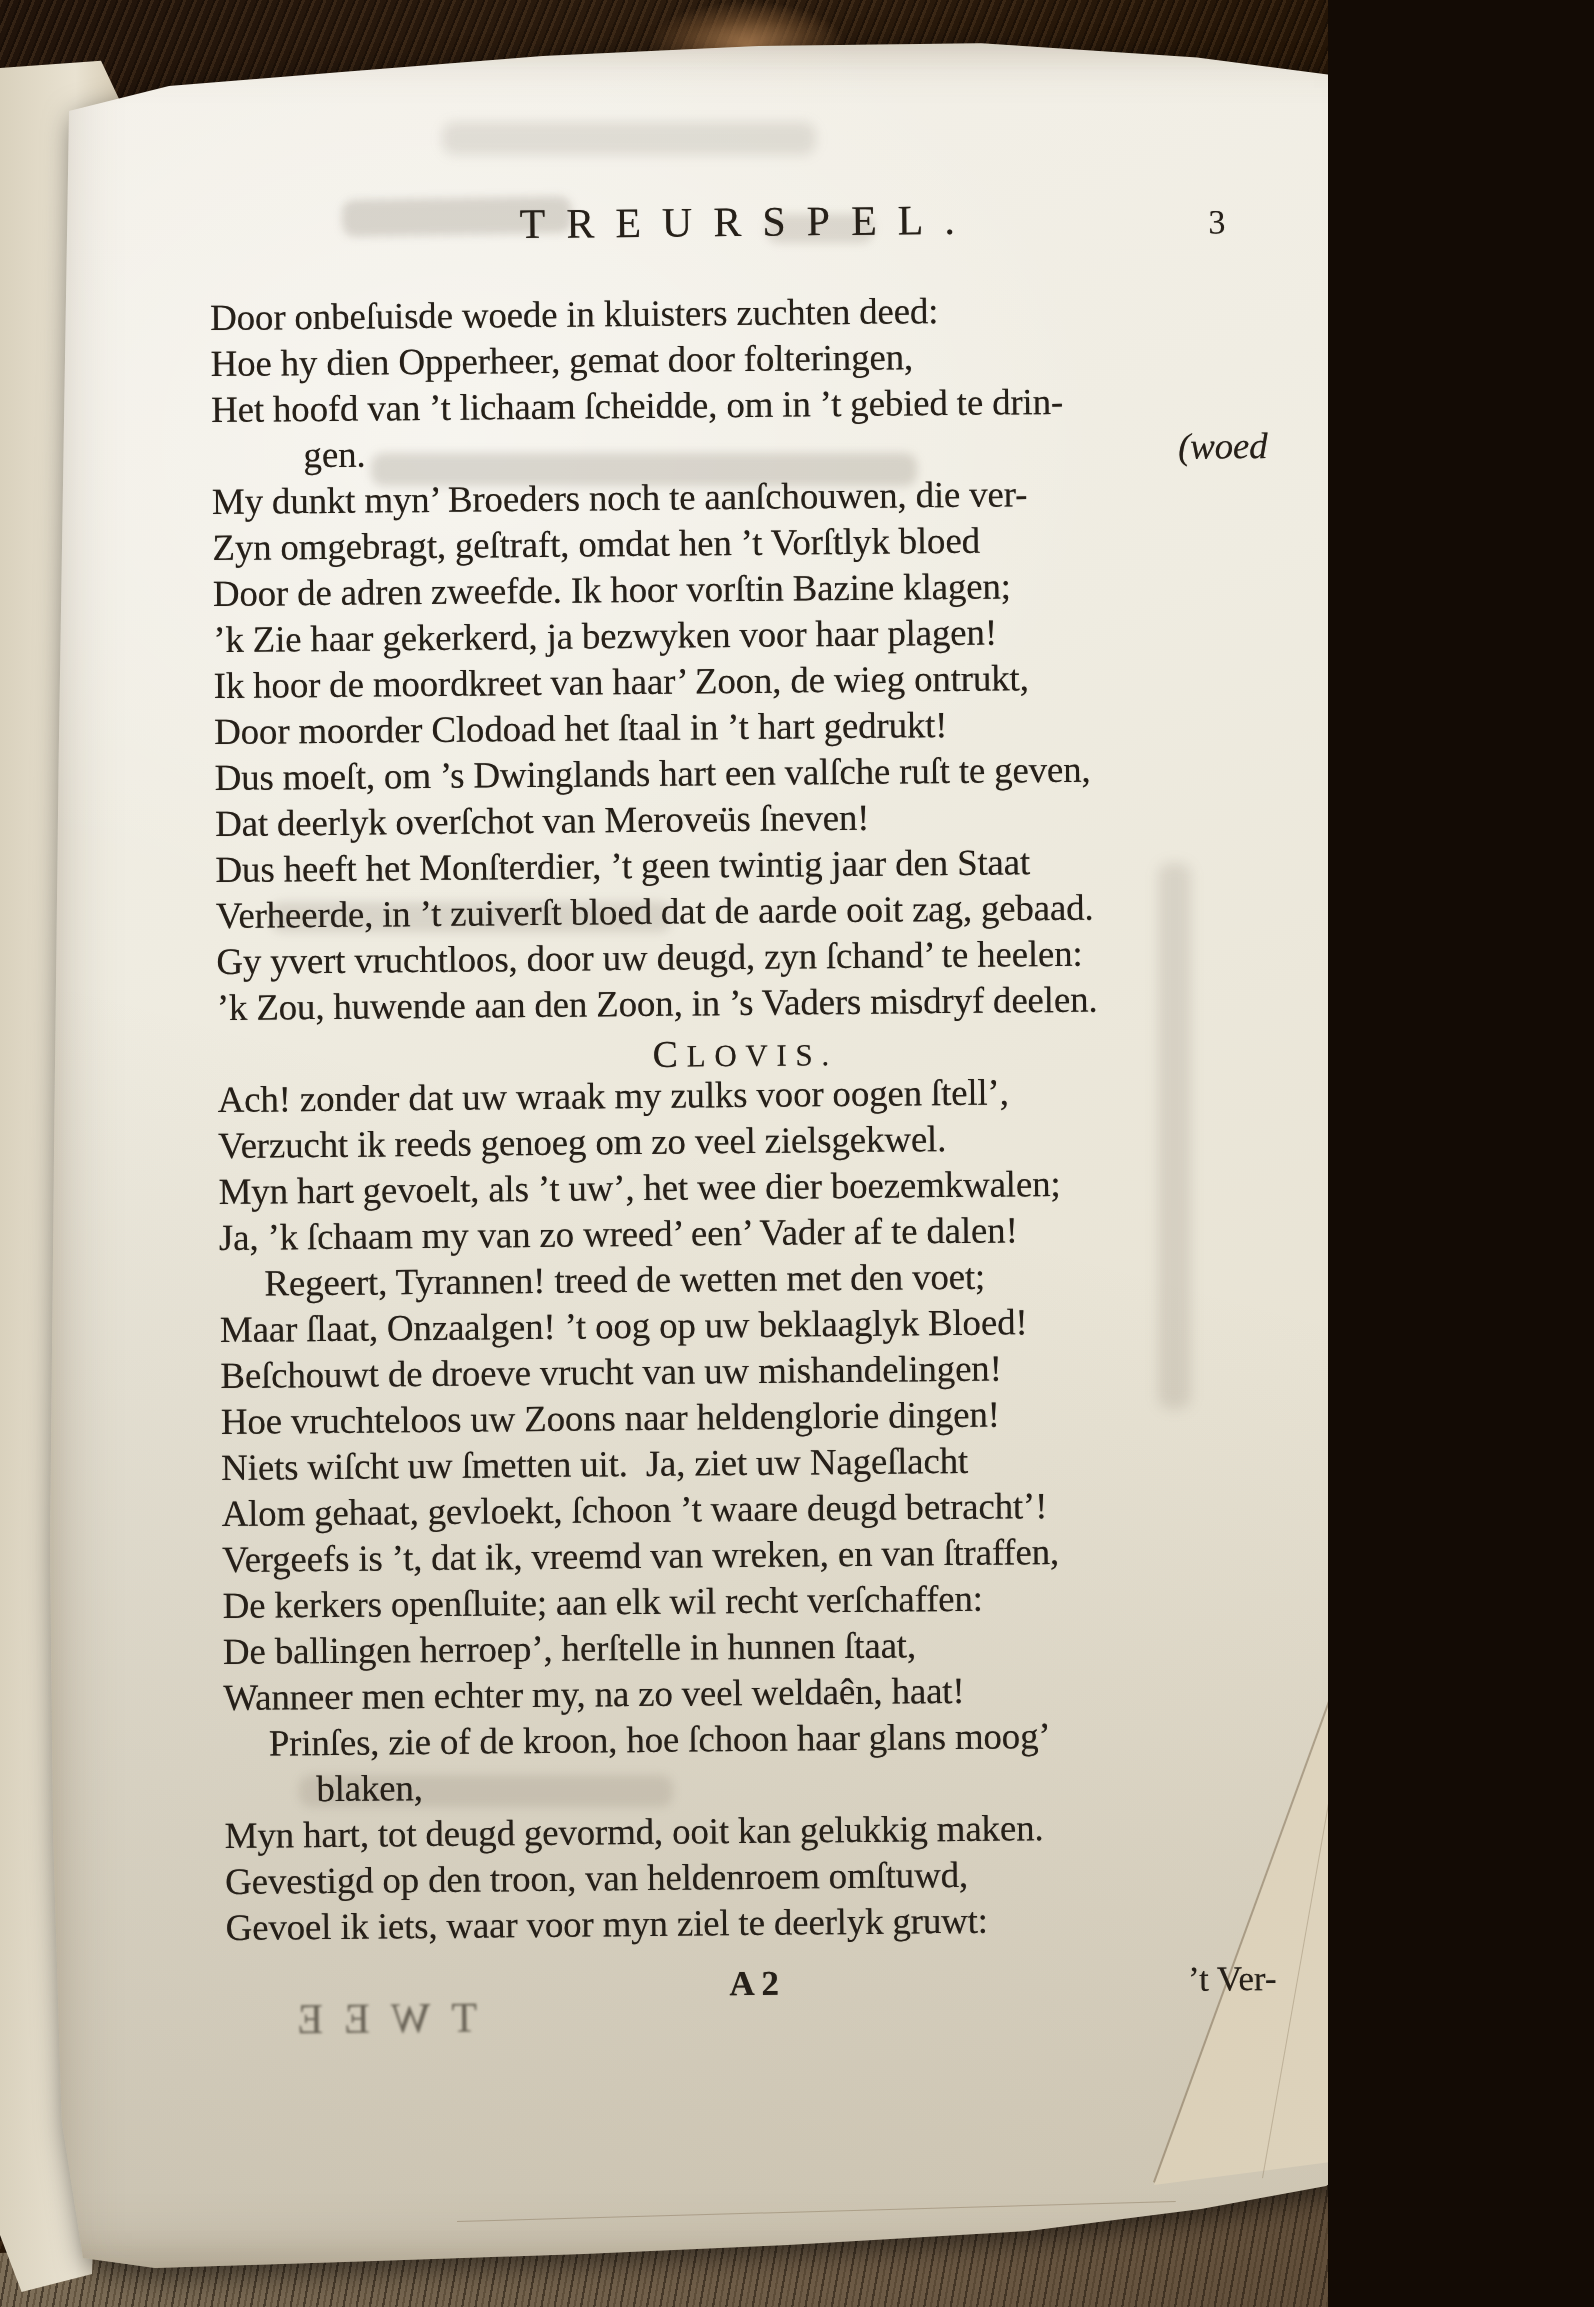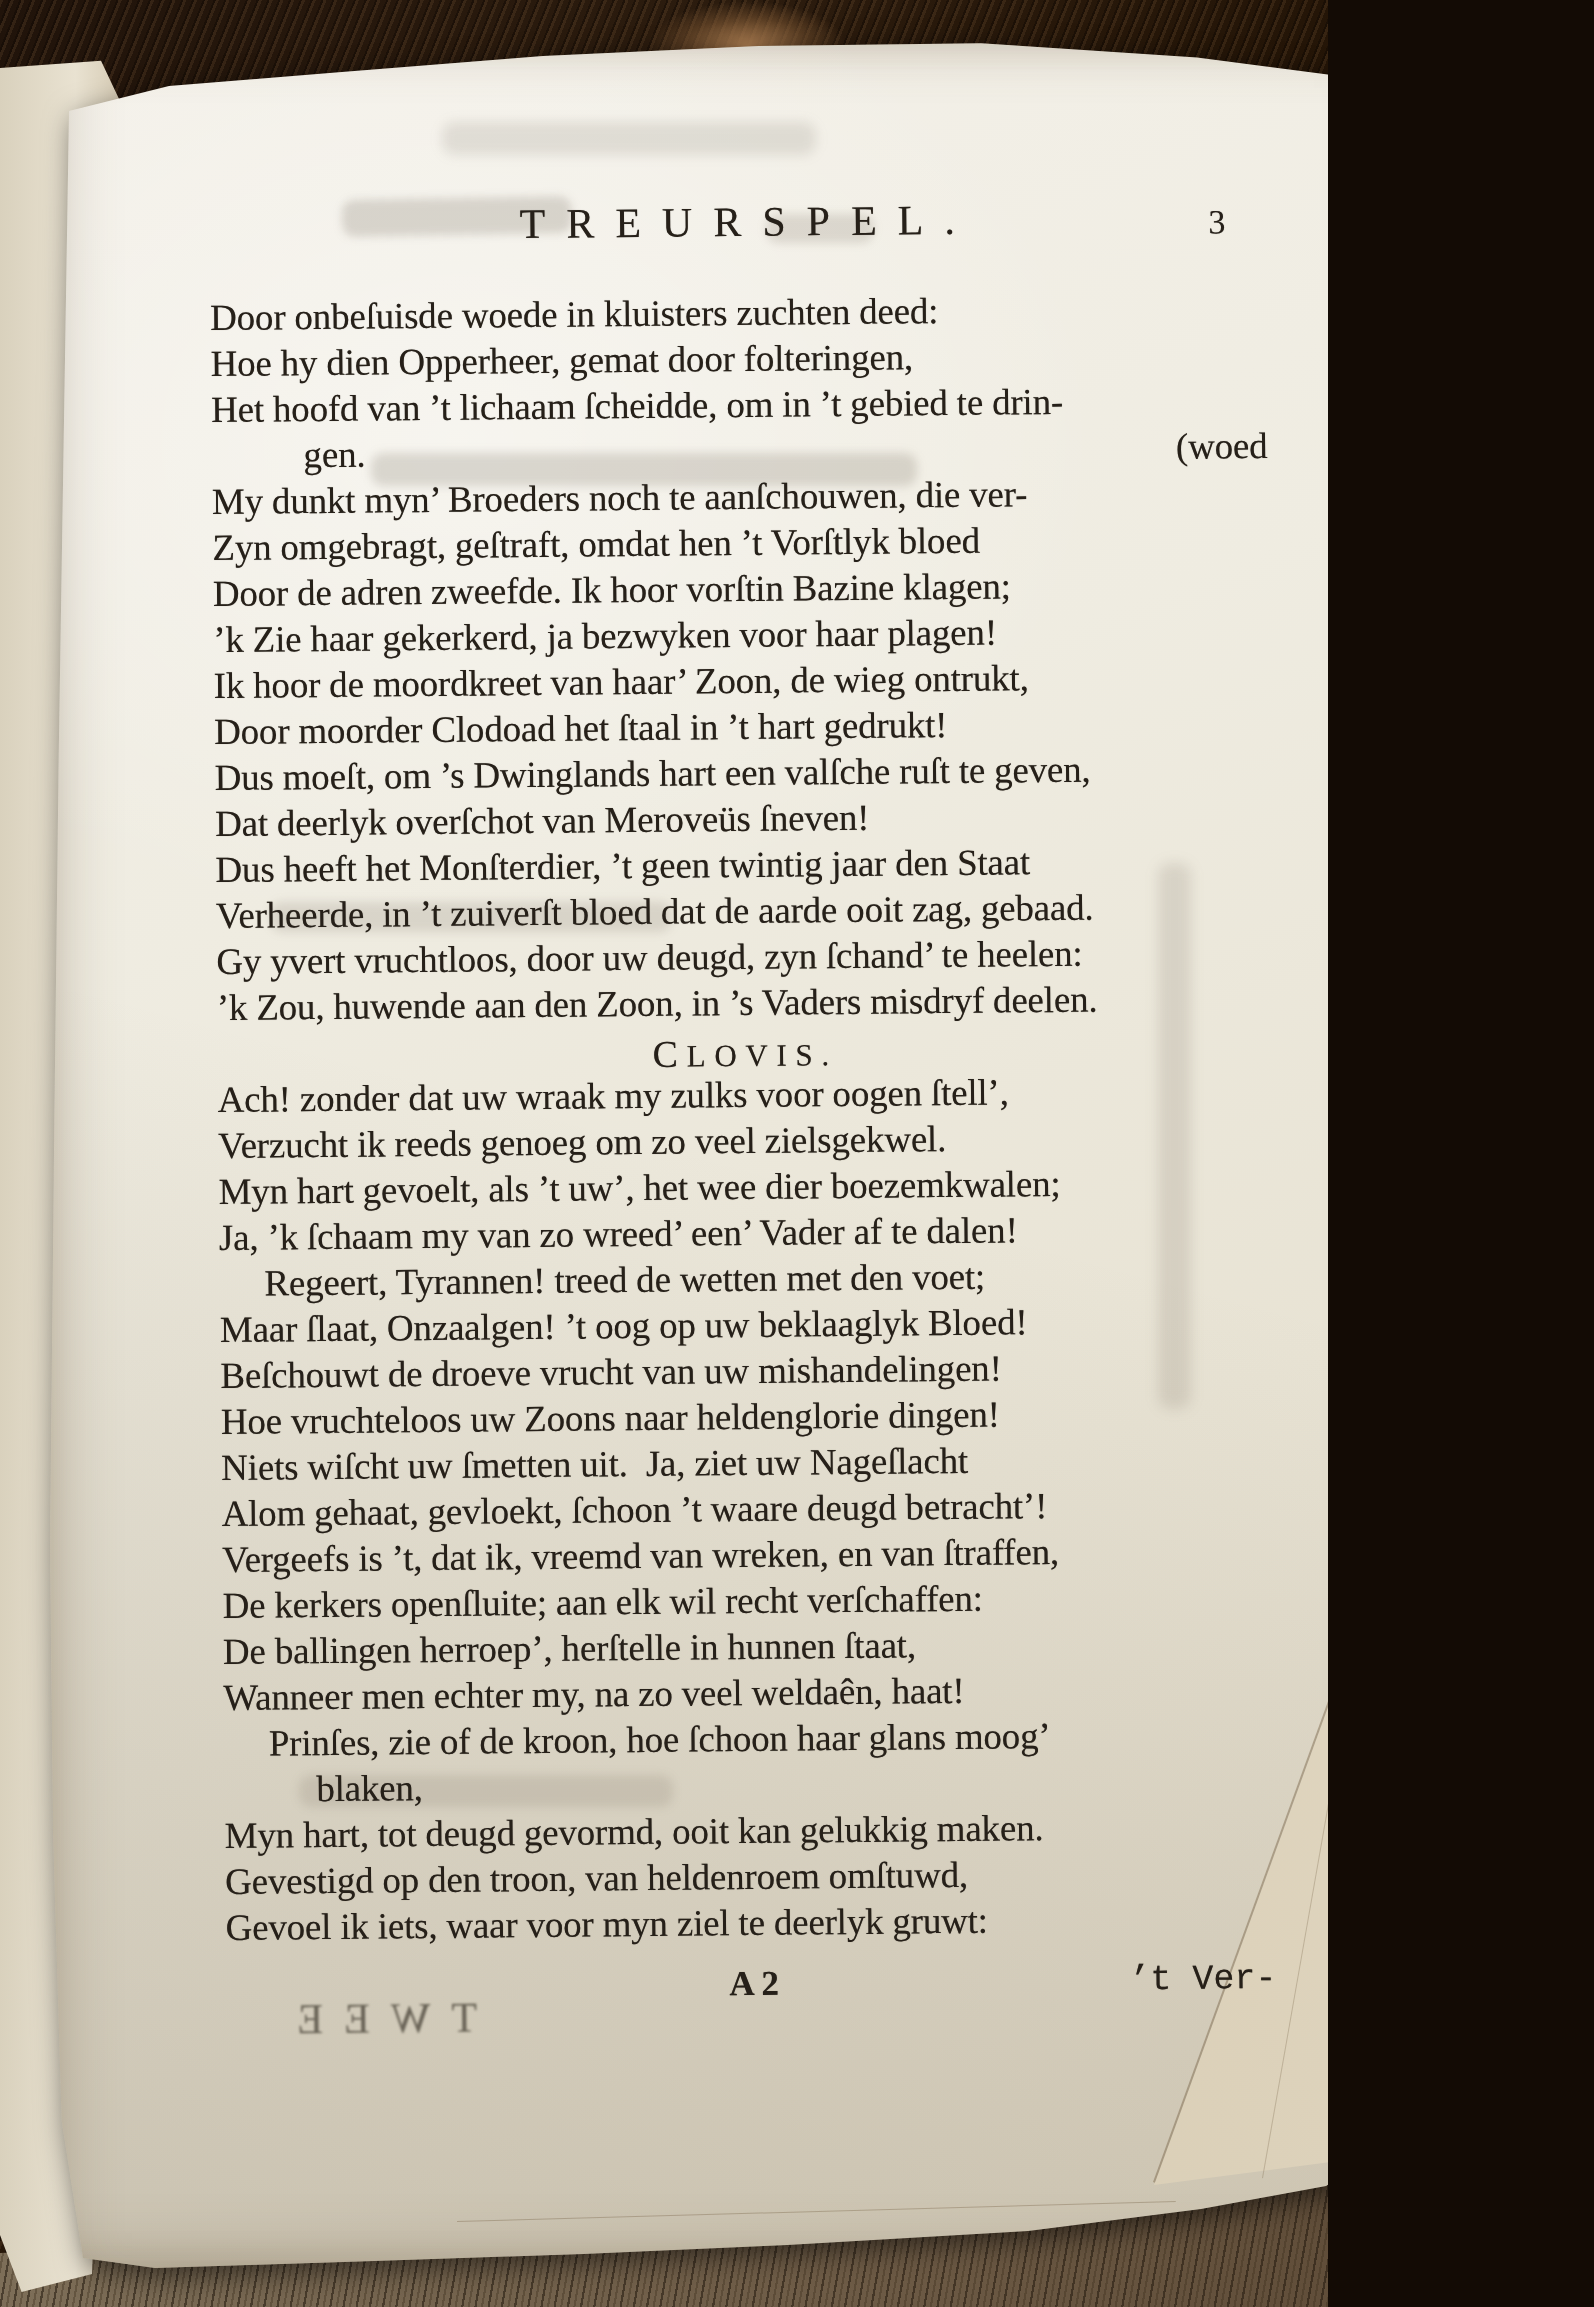--- a/index.html
+++ b/index.html
@@ -74,24 +74,24 @@
         transform:rotate(-0.55deg);transform-origin:50% 40%;
         color:#262019;text-shadow:0 0 0.7px rgba(38,32,25,.55);}
   .header{position:relative;height:93px;}
   .title{text-align:center;font-size:42px;letter-spacing:.5em;padding-left:.5em;}
   .pageno{position:absolute;right:40px;top:10px;font-size:34px;letter-spacing:0;}
   .line{position:relative;height:46px;font-size:37px;letter-spacing:-0.2px;white-space:nowrap;}
   .ind1{padding-left:45px;}
   .ind2{padding-left:92px;}
   .speaker{text-align:center;font-size:31px;letter-spacing:.28em;padding-top:4.3px;height:42px;}
   .speaker::first-letter{font-size:122%;}
-  .cue{position:absolute;right:0;top:0;}
+  .cue{position:absolute;right:0;top:0;font-style:italic;}
   .footer{position:relative;margin-top:17px;height:46px;font-size:35px;}
   .sig{position:absolute;left:50%;transform:translateX(-50%);font-weight:bold;}
-  .catch{position:absolute;right:5.7px;font-family:Liberation Mono, monospace;}
+  .catch{position:absolute;right:5.7px;}
   .ghost{position:absolute;left:50px;top:1793px;font-size:42px;letter-spacing:.5em;
          color:rgba(90,82,68,.35);transform:scaleX(-1);filter:blur(1.1px);}
 </style>
 </head>
 <body>
 
 <div class="stage">
   <div class="wood"></div>
   <div class="wood-right"></div>
   <div class="wood-bottom"></div>

